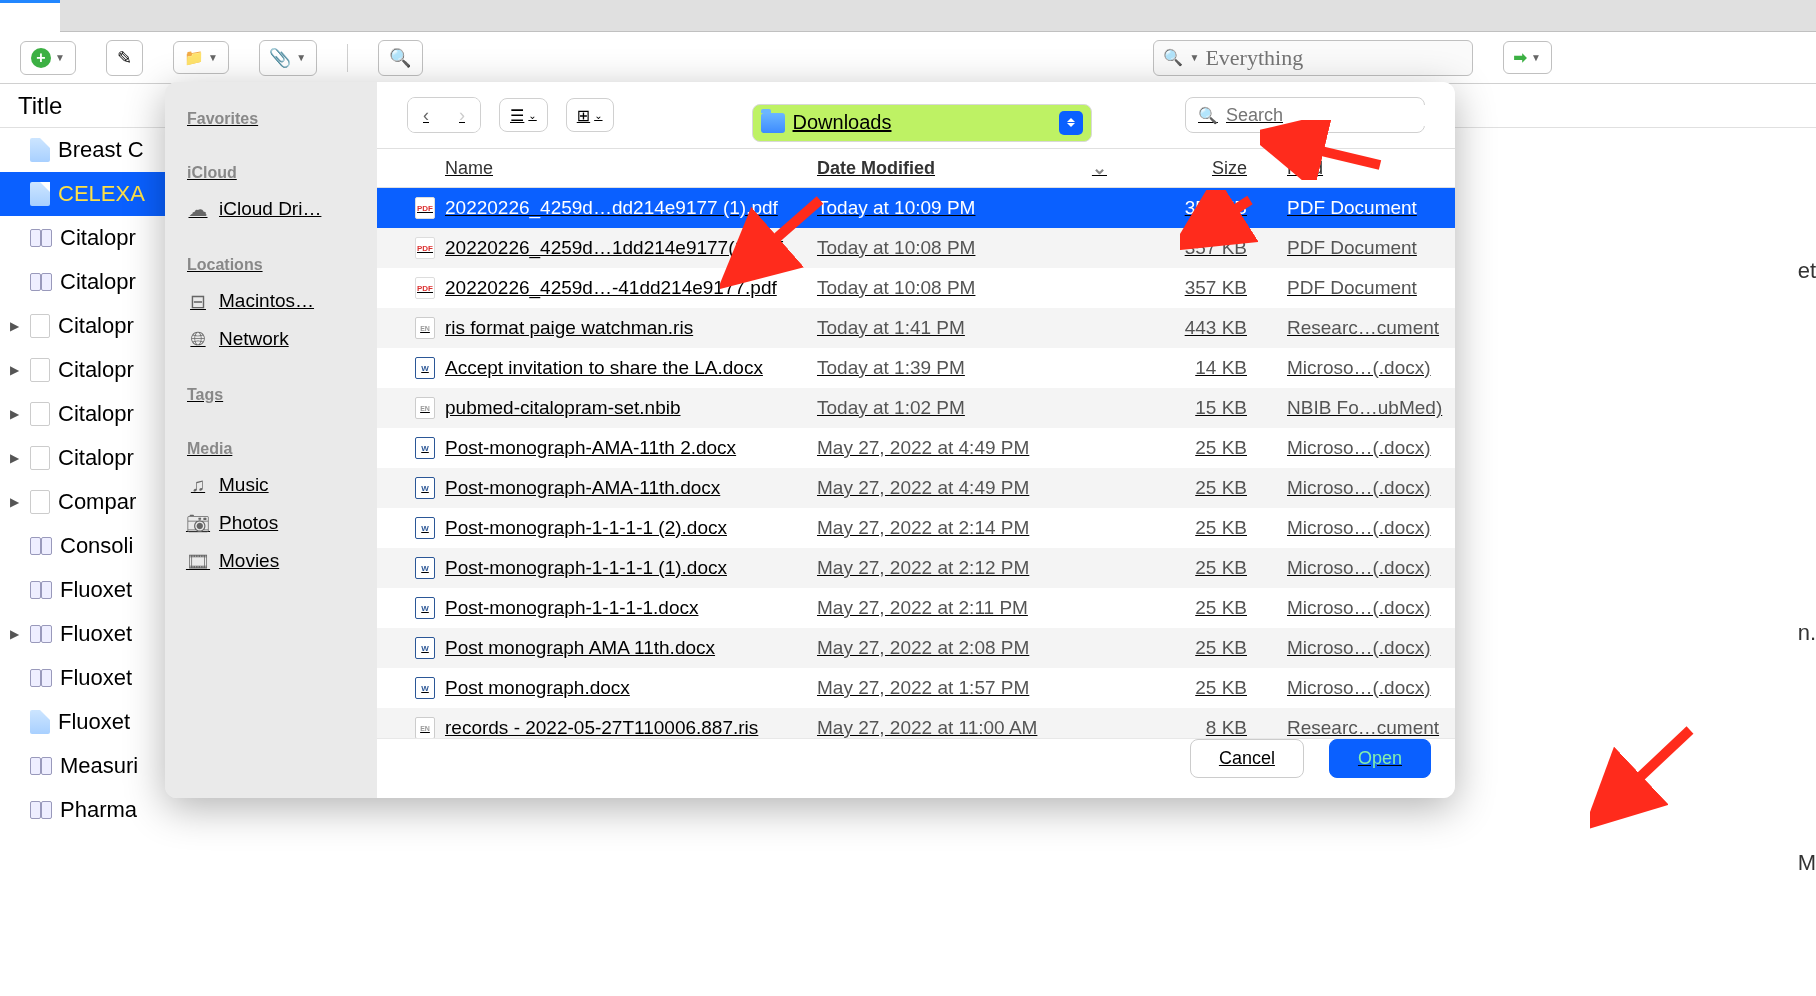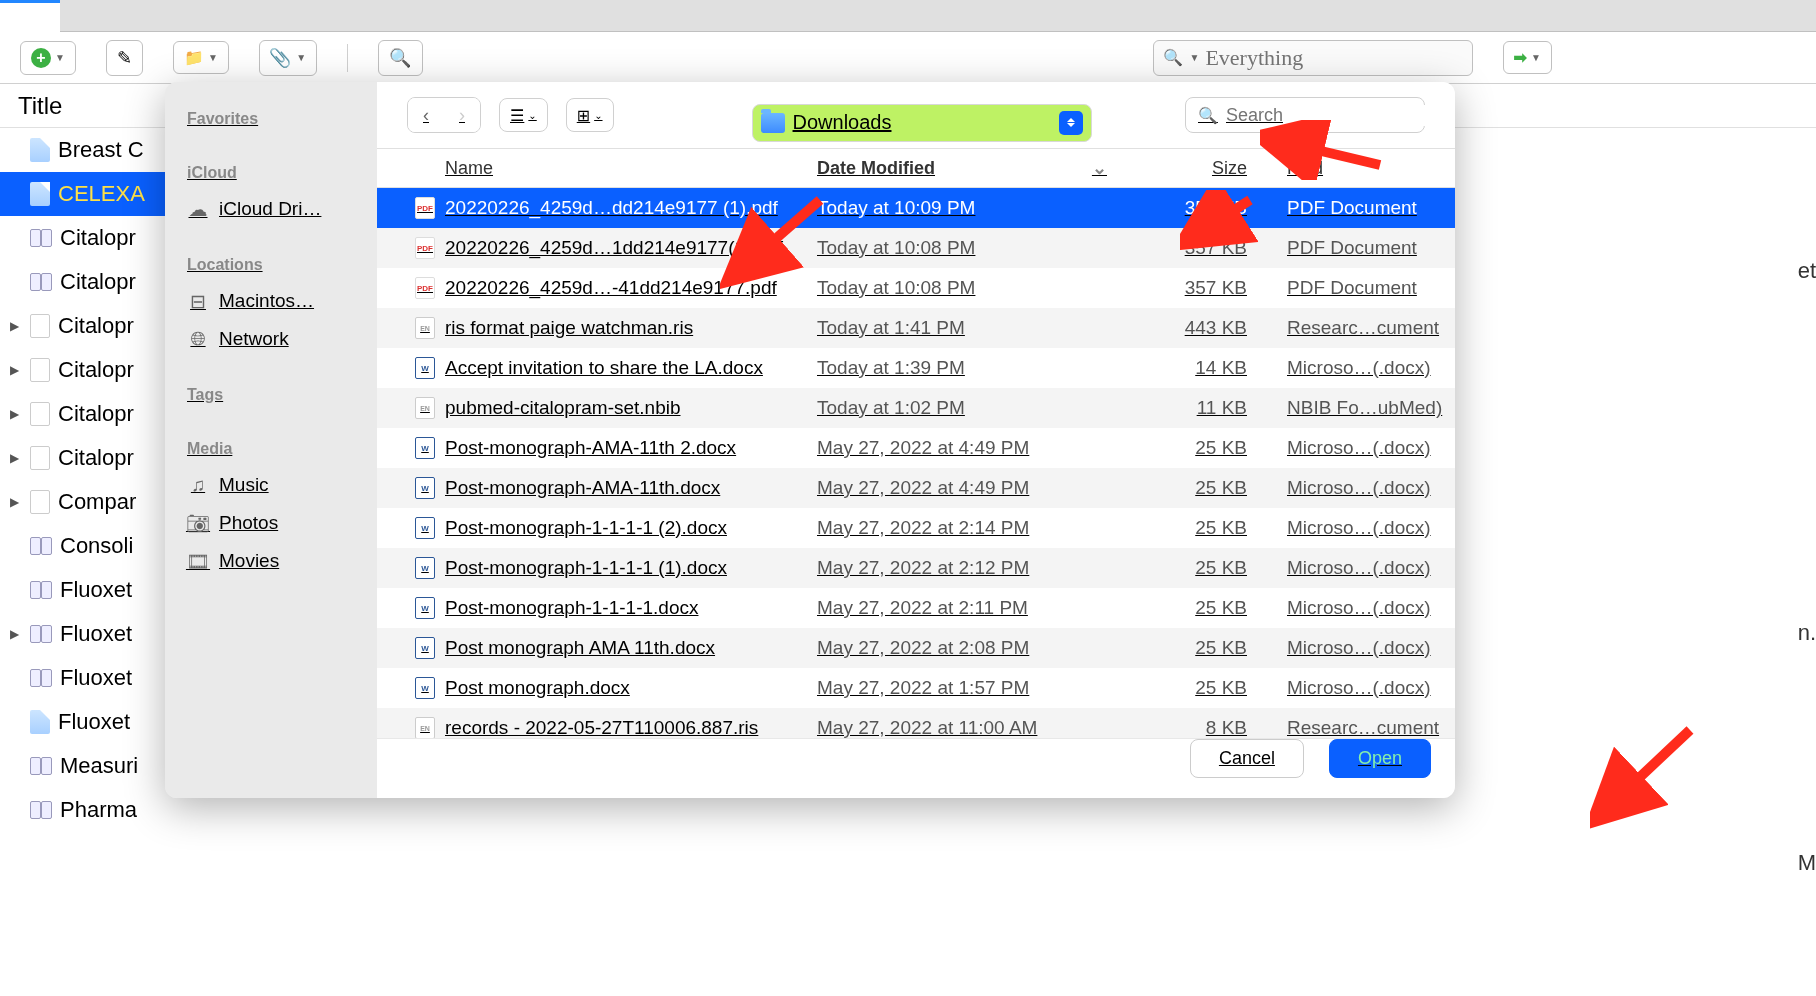--- a/index.html
+++ b/index.html
@@ -325,21 +325,21 @@
           <div class="fdate">Today at 1:39 PM</div>
           <div class="fsize">14 KB</div>
           <div class="fkind">Microso…(.docx)</div>
         </div>
         <div class="file-row">
           <div class="fname">
             <div class="ftype-icon ftype-txt">EN</div>
             <span>pubmed-citalopram-set.nbib</span>
           </div>
           <div class="fdate">Today at 1:02 PM</div>
-          <div class="fsize">11 KB</div>
+          <div class="fsize">15 KB</div>
           <div class="fkind">NBIB Fo…ubMed)</div>
         </div>
         <div class="file-row">
           <div class="fname">
             <div class="ftype-icon ftype-docx">W</div>
             <span>Post-monograph-AMA-11th 2.docx</span>
           </div>
           <div class="fdate">May 27, 2022 at 4:49 PM</div>
           <div class="fsize">25 KB</div>
           <div class="fkind">Microso…(.docx)</div>

